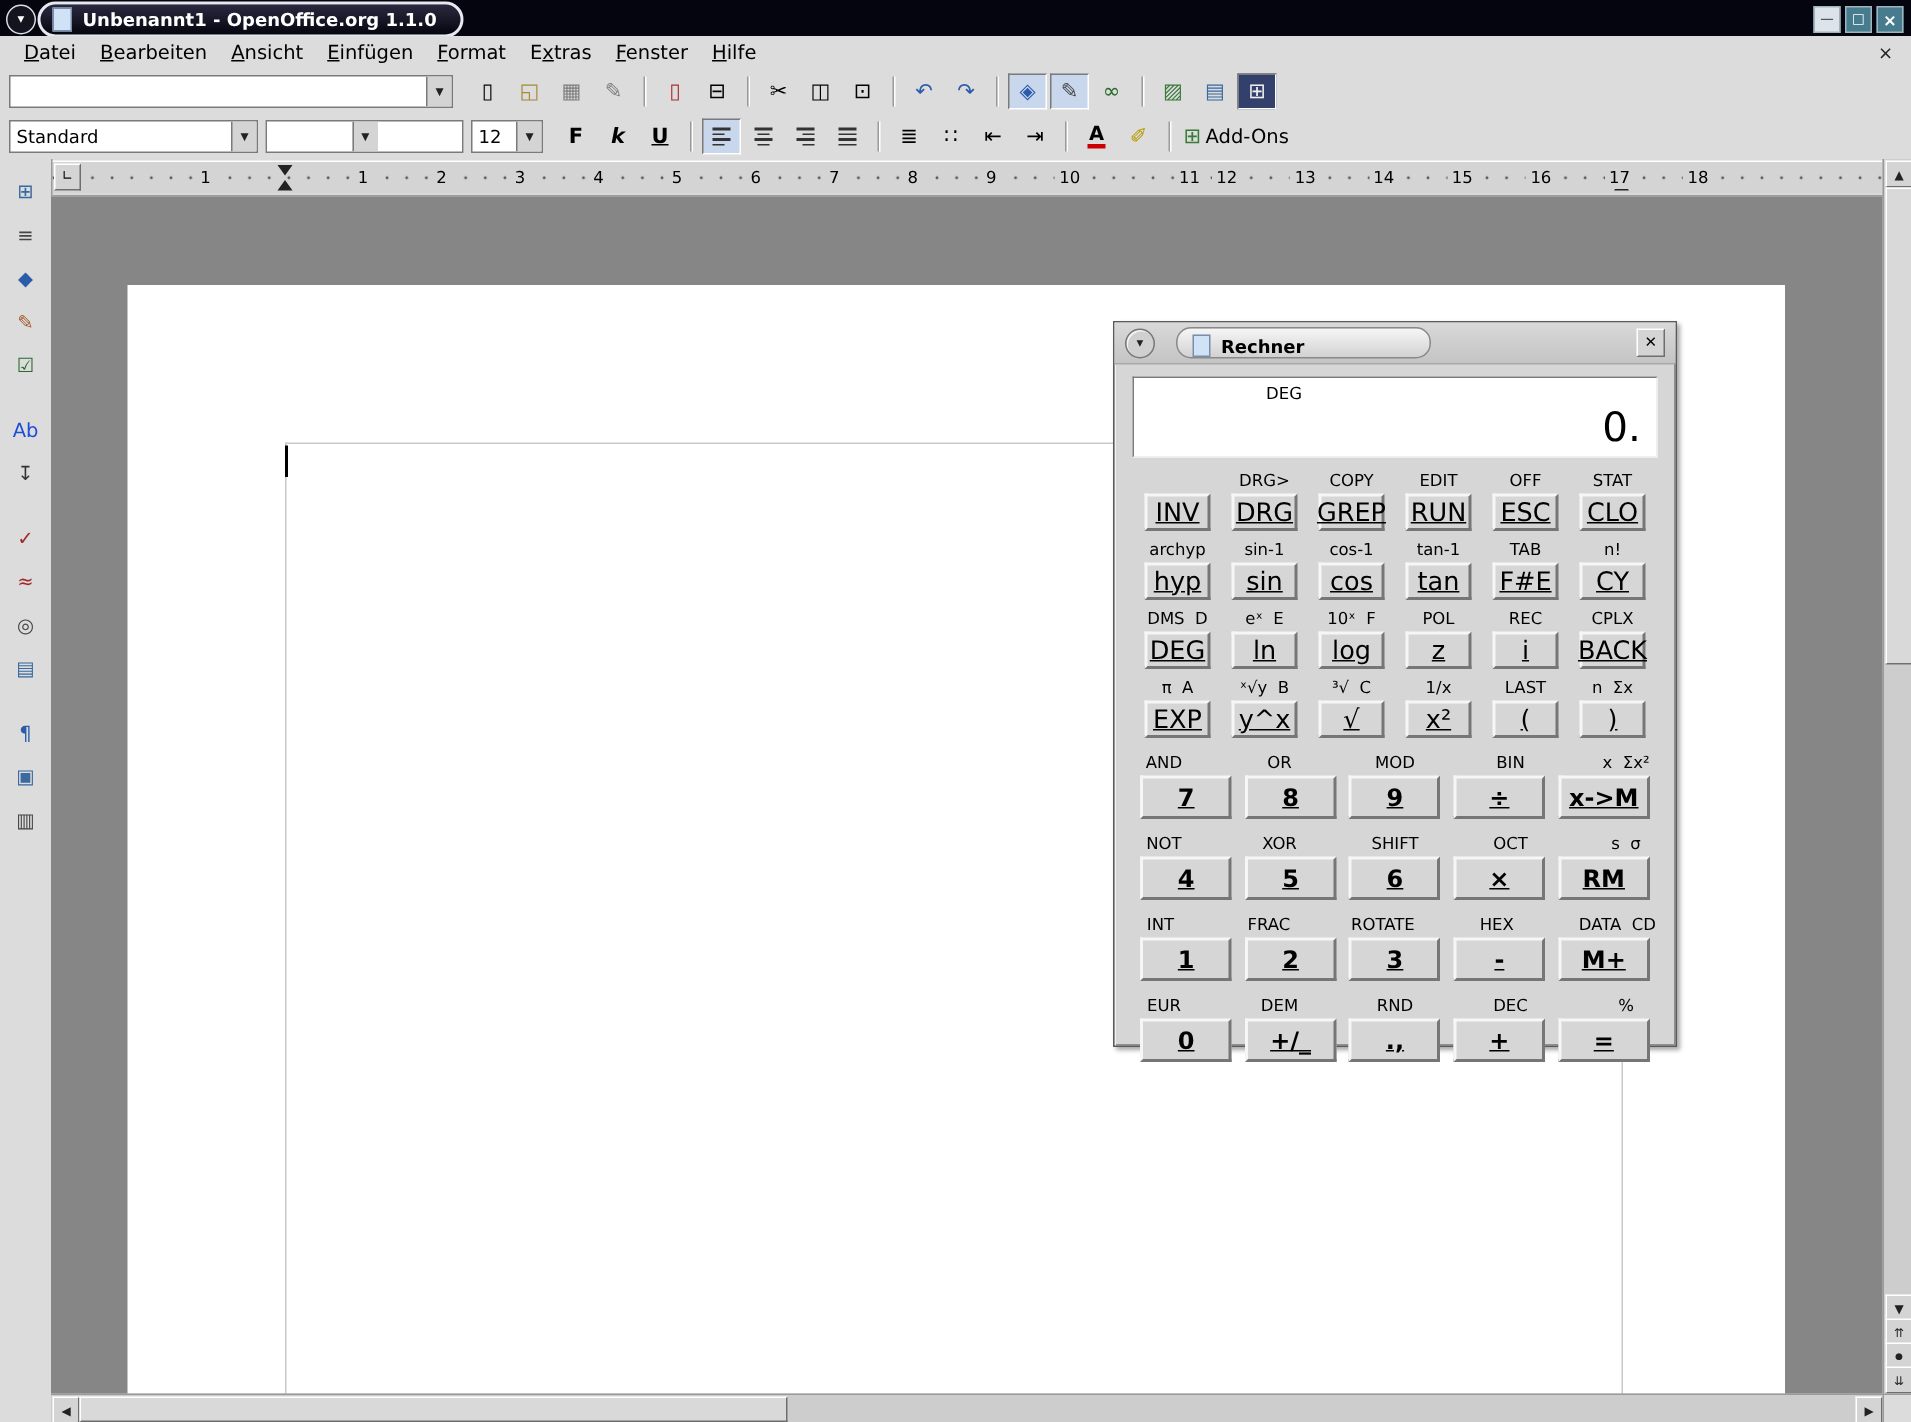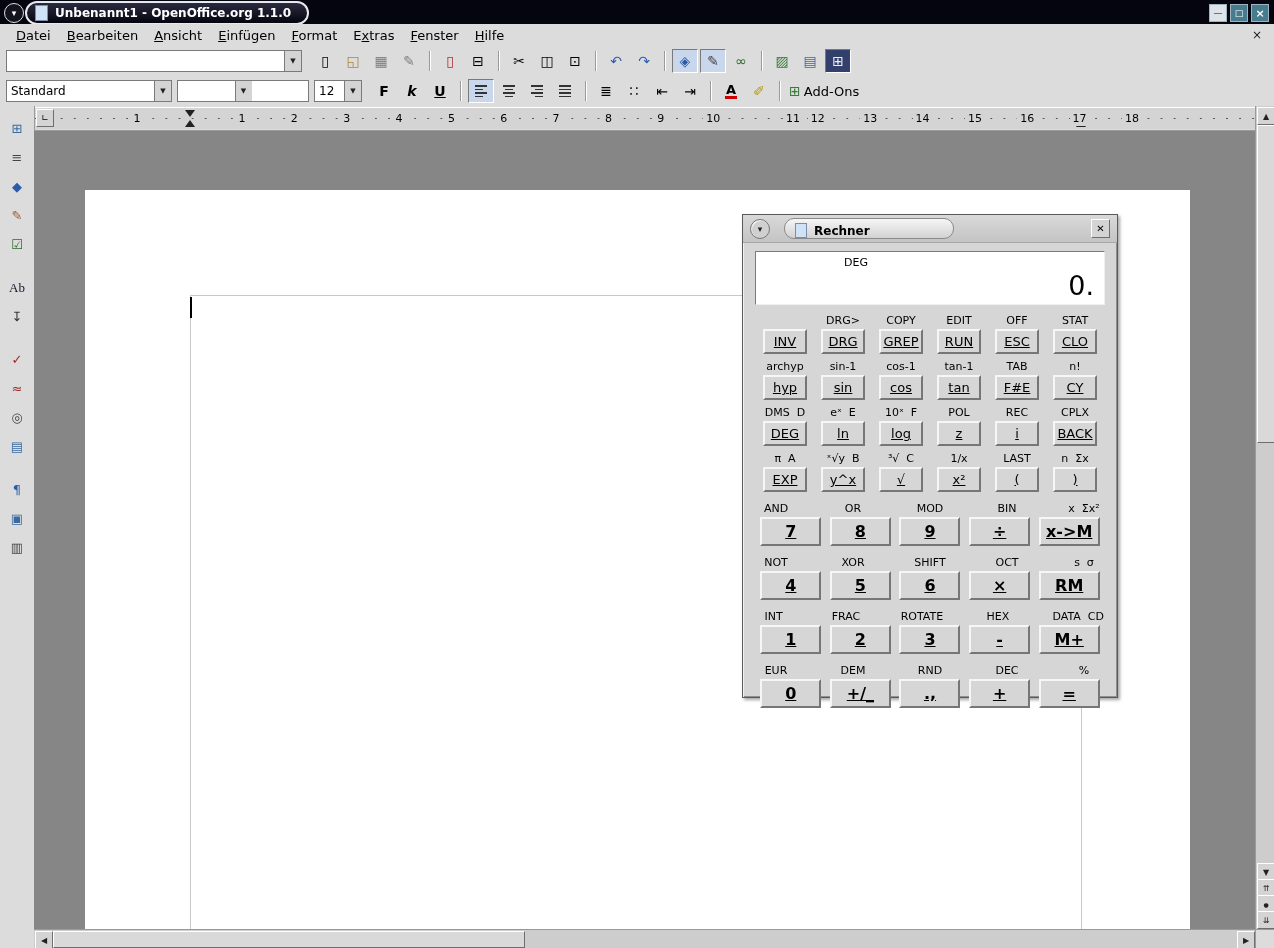--- a/index.html
+++ b/index.html
@@ -131,21 +131,21 @@
   .calc-value{position:absolute;right:10px;bottom:3px;font-size:27px;}
   .calc-grid{padding:1px 13px 0;}
   .crow-labels{display:grid;grid-template-columns:repeat(6,1fr);margin-top:5px;}
   .crow-labels.big5{grid-template-columns:repeat(5,1fr);margin-top:9px;gap:37px;}
   .clabel{text-align:center;font-size:11px;height:15px;line-height:15px;white-space:pre;}
   .clabel.boldlbl{font-weight:normal;}
   .crow-btns{display:grid;grid-template-columns:repeat(6,1fr);margin-top:1px;}
   .crow-btns.big5{grid-template-columns:repeat(5,1fr);}
   .cbtn{justify-self:center;width:40px;height:21px;background:#d6d6d6;
     border:2px solid;border-color:#f6f6f6 #767676 #767676 #f6f6f6;
-    display:flex;align-items:center;justify-content:center;font-size:13px;white-space:pre;}
+    display:flex;align-items:center;justify-content:center;font-size:17px;white-space:pre;}
   .cbtn span{text-decoration:underline;}
   .cbtn.big{width:57px;height:25px;font-size:16px;font-weight:600;}
   u{text-decoration:underline;}
 </style>
 </head>
 <body>
 
 <div id="window">
 
   <div class="titlebar">
@@ -363,21 +363,21 @@
         <span class="glyph" style="color: rgb(42, 92, 170);">◆</span>
       </span>
       <span class="tbtn">
         <span class="glyph" style="color: rgb(160, 90, 42);">✎</span>
       </span>
       <span class="tbtn">
         <span class="glyph" style="color: rgb(42, 106, 42);">☑</span>
       </span>
       <span class="vgap"></span>
       <span class="tbtn">
-        <span class="glyph" style="color: #0f172a; font-family: Liberation Serif, serif;">Ab</span>
+        <span class="glyph" style="color: #1d4ed8;">Ab</span>
       </span>
       <span class="tbtn">
         <span class="glyph" style="color: rgb(51, 51, 51);">↧</span>
       </span>
       <span class="vgap"></span>
       <span class="tbtn">
         <span class="glyph" style="color: rgb(160, 42, 42);">✓</span>
       </span>
       <span class="tbtn">
         <span class="glyph" style="color: rgb(160, 42, 42);">≈</span>

